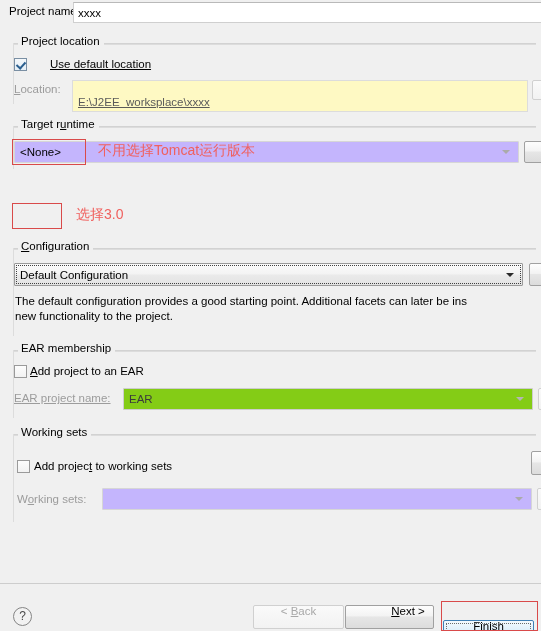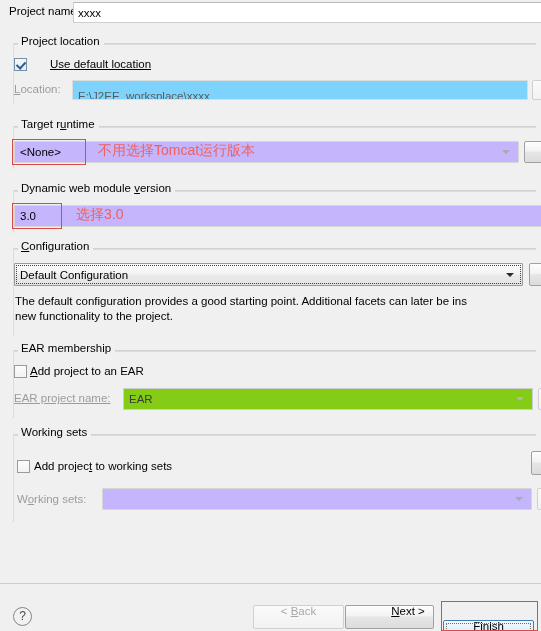--- a/index.html
+++ b/index.html
@@ -135,24 +135,24 @@
   .combo.whitefill {
     background: #84cc16;
     border: 1px solid #cdcdcd;
   }
   .combo.whitefill .arrow { border-top-color: #b5b5b5; }
 
   
   .flatfield {
     position: absolute;
     box-sizing: border-box;
-    background: #7dd3fc;
+    background: #fef9c3;
     border: 1px solid #dcdcdc;
     color: #5a5a5a;
-    padding: 9px 5px;
+    padding: 15px 5px;
     white-space: nowrap;
     overflow: hidden;
     text-decoration: underline;
   }
 
   
   .btn {
     position: absolute;
     box-sizing: border-box;
     background: linear-gradient(#fdfdfd 0%, #f3f3f3 45%, #e6e6e6 50%, #dcdcdc 100%);
@@ -266,29 +266,20 @@
       <span class="arrow"></span>
     </div>
     <div class="btn" style="left:516px; top:22px; width:44px; height:22px;">
       
     </div>
   </div>
 
   <div class="redbox" style="left:12px; top:139px; width:74px; height:26px;"></div>
   <div class="redtext" style="left:98px; top:142px;">不用选择Tomcat运行版本</div>
 
-  <div class="group" style="left:8px; top:183px; width:533px; height:50px;">
-    <div class="gline"></div>
-    <div class="gleft"></div>
-    <div class="gtitle">Dynamic web module <span class="under">v</span>ersion</div>
-
-    <div class="combo flat" style="left:6px; top:22px; width:535px; height:22px;">
-      <span class="ctext">3.0</span>
-    </div>
-  </div>
 
   <div class="redbox" style="left:12px; top:203px; width:50px; height:26px;"></div>
   <div class="redtext" style="left:76px; top:206px;">选择3.0</div>
 
   <div class="group" style="left:8px; top:241px; width:533px; height:95px;">
     <div class="gline"></div>
     <div class="gleft"></div>
     <div class="gtitle"><span class="under">C</span>onfiguration</div>
 
     <div class="combo focus" style="left:6px; top:22px; width:509px; height:23px;">

